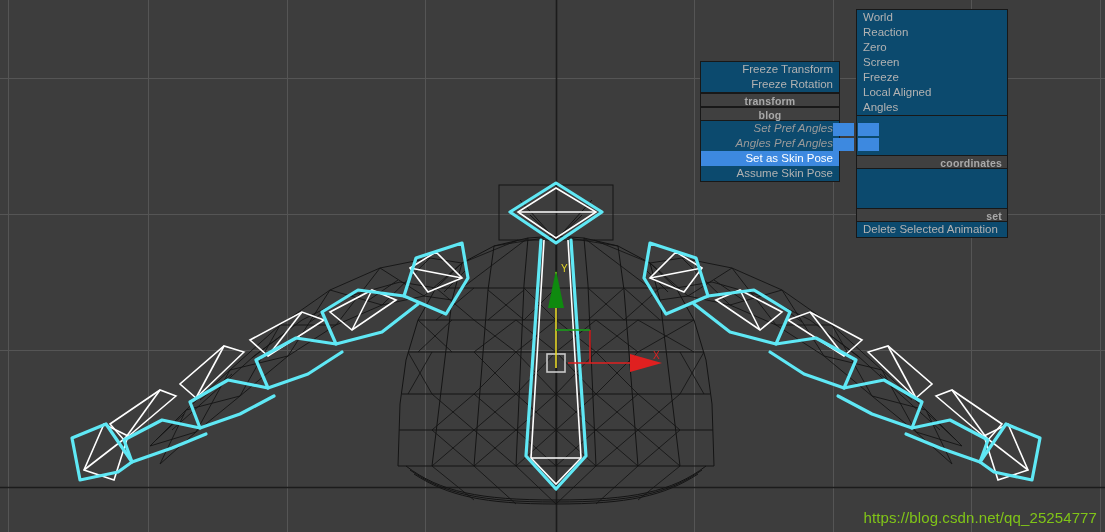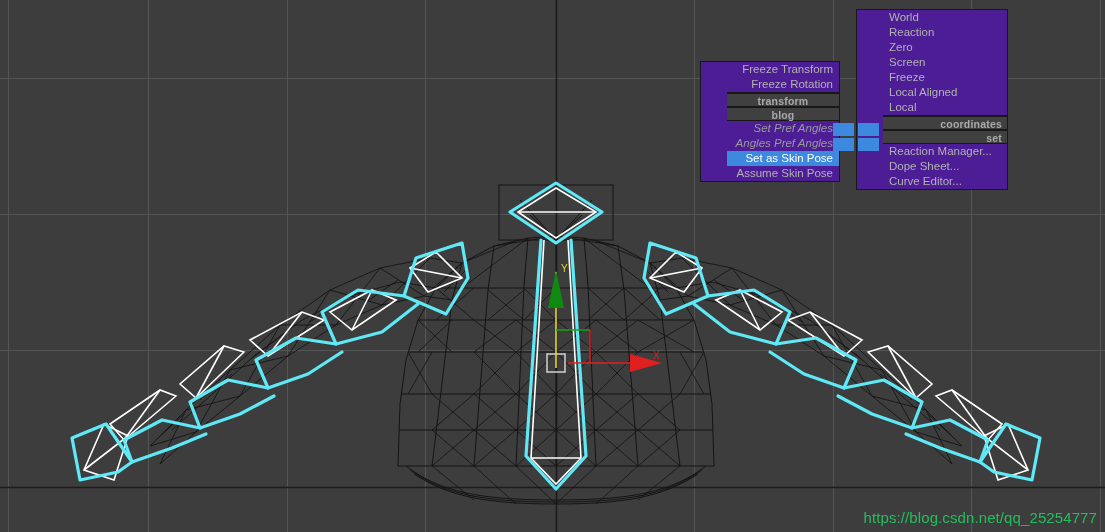--- a/index.html
+++ b/index.html
@@ -18,26 +18,25 @@
   
   #viewport {
     position: absolute; inset: 0;
     background: #3d3d3d;
   }
   #viewport svg { display: block; }
 
   
   .quad-menu {
     position: absolute;
-    background: #4c1d95;
+    background: #0c4a6e;
     border: 1px solid #181818;
     color: #b5b5b5;
     font-size: 11.5px;
     user-select: none;
-    padding-left: 26px;
   }
   .menu-group { border-bottom: 1px solid #181818; }
   .menu-group:last-child { border-bottom: none; }
   .menu-item {
     height: 15px;
     line-height: 15px;
     padding: 0 6px;
     white-space: nowrap;
     color: #b2b2b2;
   }
@@ -60,21 +59,21 @@
     background: #404040;
     border-top: 1px solid #181818;
     border-bottom: 1px solid #181818;
     font-weight: bold;
     font-size: 10.5px;
     color: #a9a9a9;
     padding: 0 5px;
     letter-spacing: 0.2px;
   }
   #quad-left .quad-title { text-align: center; }
-  #quad-right .quad-title { text-align: right; }
+  #quad-right .quad-title { text-align: right; margin-top: 39px; }
 
   
   #quad-right {
     left: 856px; top: 9px; width: 152px;
   }
   #quad-right .menu-item { text-align: left; }
 
   
   .handle-grid {
     position: absolute;
@@ -85,21 +84,21 @@
     grid-template-rows: 13px 2px 13px;
     z-index: 30;
   }
   .handle-cell { background: #3d89e0; }
   .handle-gap { background: transparent; }
 
   
   #watermark {
     position: absolute;
     right: 8px; bottom: 6px;
-    color: #22c55e;
+    color: #84cc16;
     font-size: 15px;
     font-family: "Liberation Sans", sans-serif;
     letter-spacing: 0.1px;
     opacity: 0.95;
     user-select: none;
   }
 </style>
 </head>
 <body>
 
@@ -293,28 +292,26 @@
   </div>
 
   <div class="quad-menu" id="quad-right">
     <div class="menu-group">
       <div class="menu-item">World</div>
       <div class="menu-item">Reaction</div>
       <div class="menu-item">Zero</div>
       <div class="menu-item">Screen</div>
       <div class="menu-item">Freeze</div>
       <div class="menu-item">Local Aligned</div>
-      <div class="menu-item">Local</div>
+      <div class="menu-item">Angles</div>
     </div>
     <div class="quad-title">coordinates</div>
     <div class="quad-title">set</div>
     <div class="menu-group">
-      <div class="menu-item">Reaction Manager...</div>
-      <div class="menu-item">Dope Sheet...</div>
-      <div class="menu-item">Curve Editor...</div>
+      <div class="menu-item">Delete Selected Animation</div>
     </div>
   </div>
 
   <div class="handle-grid">
     <div class="handle-cell"></div>
     <div class="handle-gap"></div>
     <div class="handle-cell"></div>
     <div class="handle-gap"></div>
     <div class="handle-gap"></div>
     <div class="handle-gap"></div>

